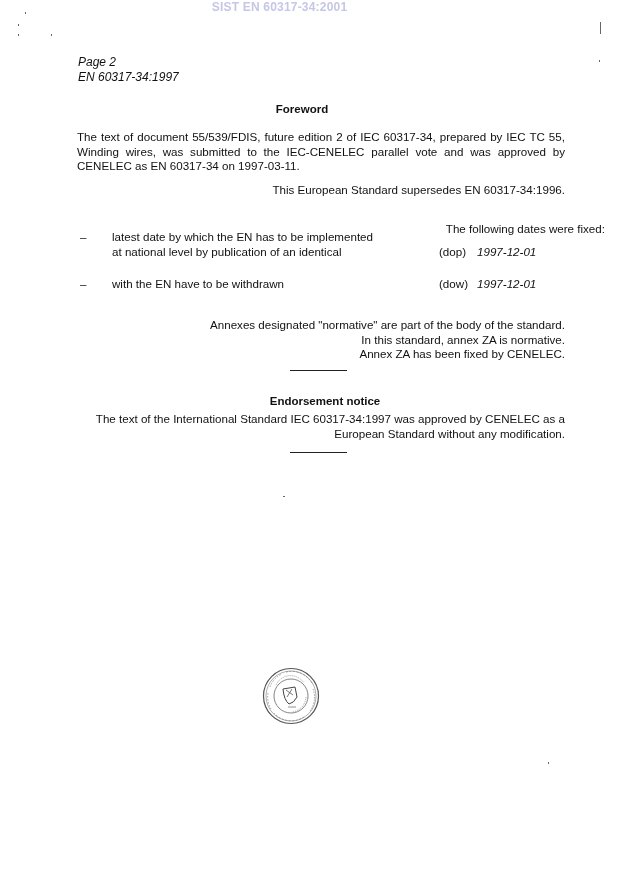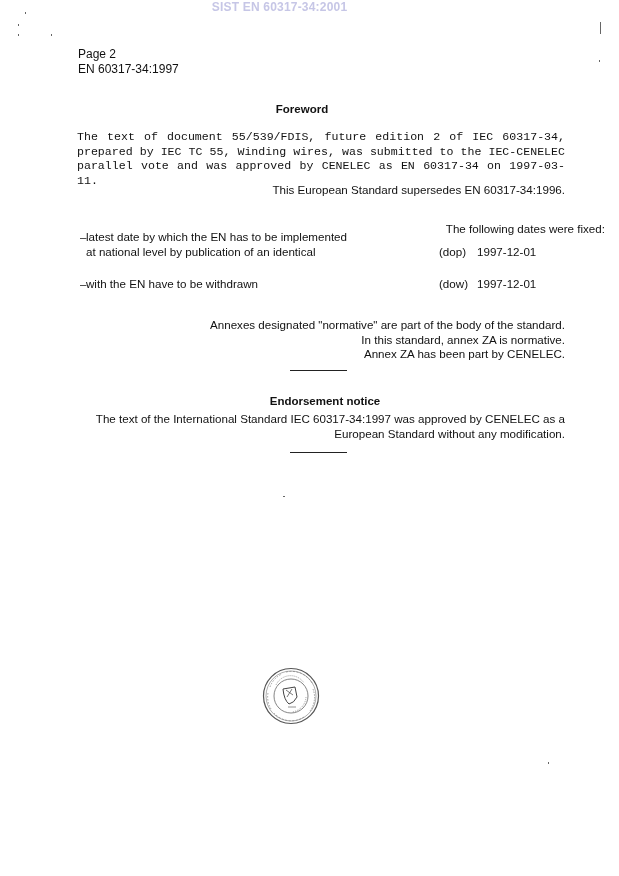--- a/index.html
+++ b/index.html
@@ -22,23 +22,24 @@
       width: 559px;
       text-align: center;
       font-weight: bold;
       font-size: 12px;
       color: #c6c6e6;
       letter-spacing: 0.2px;
     }
     .header-block {
       position: absolute;
       left: 78px;
-      top: 47px;
+      top: 55px;
       font-size: 12px;
       line-height: 15px;
+      font-style: italic;
     }
     .section-title {
       position: absolute;
       left: 0;
       width: 604px;
       text-align: center;
       font-weight: bold;
       font-size: 11.5px;
     }
     .para {
@@ -59,32 +60,33 @@
       width: 470px;
       font-size: 11.6px;
       line-height: 14.5px;
     }
     .date-item .dash {
       position: absolute;
       left: 0;
       top: 0;
     }
     .date-item .text {
-      margin-left: 6px;
+      margin-left: 32px;
       width: 320px;
     }
     .date-item .code {
       position: absolute;
       left: 359px;
       bottom: 0;
     }
     .date-item .date {
       position: absolute;
       left: 397px;
       bottom: 0;
+      font-style: italic;
     }
     .rule {
       position: absolute;
       left: 290px;
       width: 57px;
       height: 0;
       border-top: 1px solid #222;
     }
     .stamp {
       position: absolute;
@@ -105,21 +107,21 @@
 
 <div class="watermark">SIST EN 60317-34:2001</div>
 
 <div class="header-block">
   <div>Page 2</div>
   <div>EN 60317-34:1997</div>
 </div>
 
 <div class="section-title" style="top:103px;">Foreword</div>
 
-<div class="para justify" style="top:130px;font-family:Liberation Mono, monospace;">The text of document 55/539/FDIS, future edition 2 of IEC 60317-34, prepared by IEC TC 55, Winding wires, was submitted to the IEC-CENELEC parallel vote and was approved by CENELEC as EN 60317-34 on 1997-03-11.</div>
+<div class="para justify" style="top:130px;">The text of document 55/539/FDIS, future edition 2 of IEC 60317-34, prepared by IEC TC 55, Winding wires, was submitted to the IEC-CENELEC parallel vote and was approved by CENELEC as EN 60317-34 on 1997-03-11.</div>
 
 <div class="para" style="top:183px;">This European Standard supersedes EN 60317-34:1996.</div>
 
 <div class="para" style="top:222px;margin-left:40px;">The following dates were fixed:</div>
 
 <div class="date-item" style="top:230px;">
   <span class="dash">–</span>
   <div class="text">
     <div>latest date by which the EN has to be implemented</div>
     <div>at national level by publication of an identical</div>
@@ -133,21 +135,21 @@
   <div class="text">
     <div>with the EN have to be withdrawn</div>
   </div>
   <span class="code">(dow)</span>
   <span class="date">1997-12-01</span>
 </div>
 
 <div class="para" style="top:318px;">
   <div>Annexes designated "normative" are part of the body of the standard.</div>
   <div>In this standard, annex ZA is normative.</div>
-  <div>Annex ZA has been part by CENELEC.</div>
+  <div>Annex ZA has been fixed by CENELEC.</div>
 </div>
 
 <div class="rule" style="top:370px;"></div>
 
 <div class="section-title" style="top:395px;padding-left:23px;">Endorsement notice</div>
 
 <div class="para" style="top:412px;">The text of the International Standard IEC 60317-34:1997 was approved by CENELEC as a European Standard without any modification.</div>
 
 <div class="rule" style="top:452px;"></div>
 

